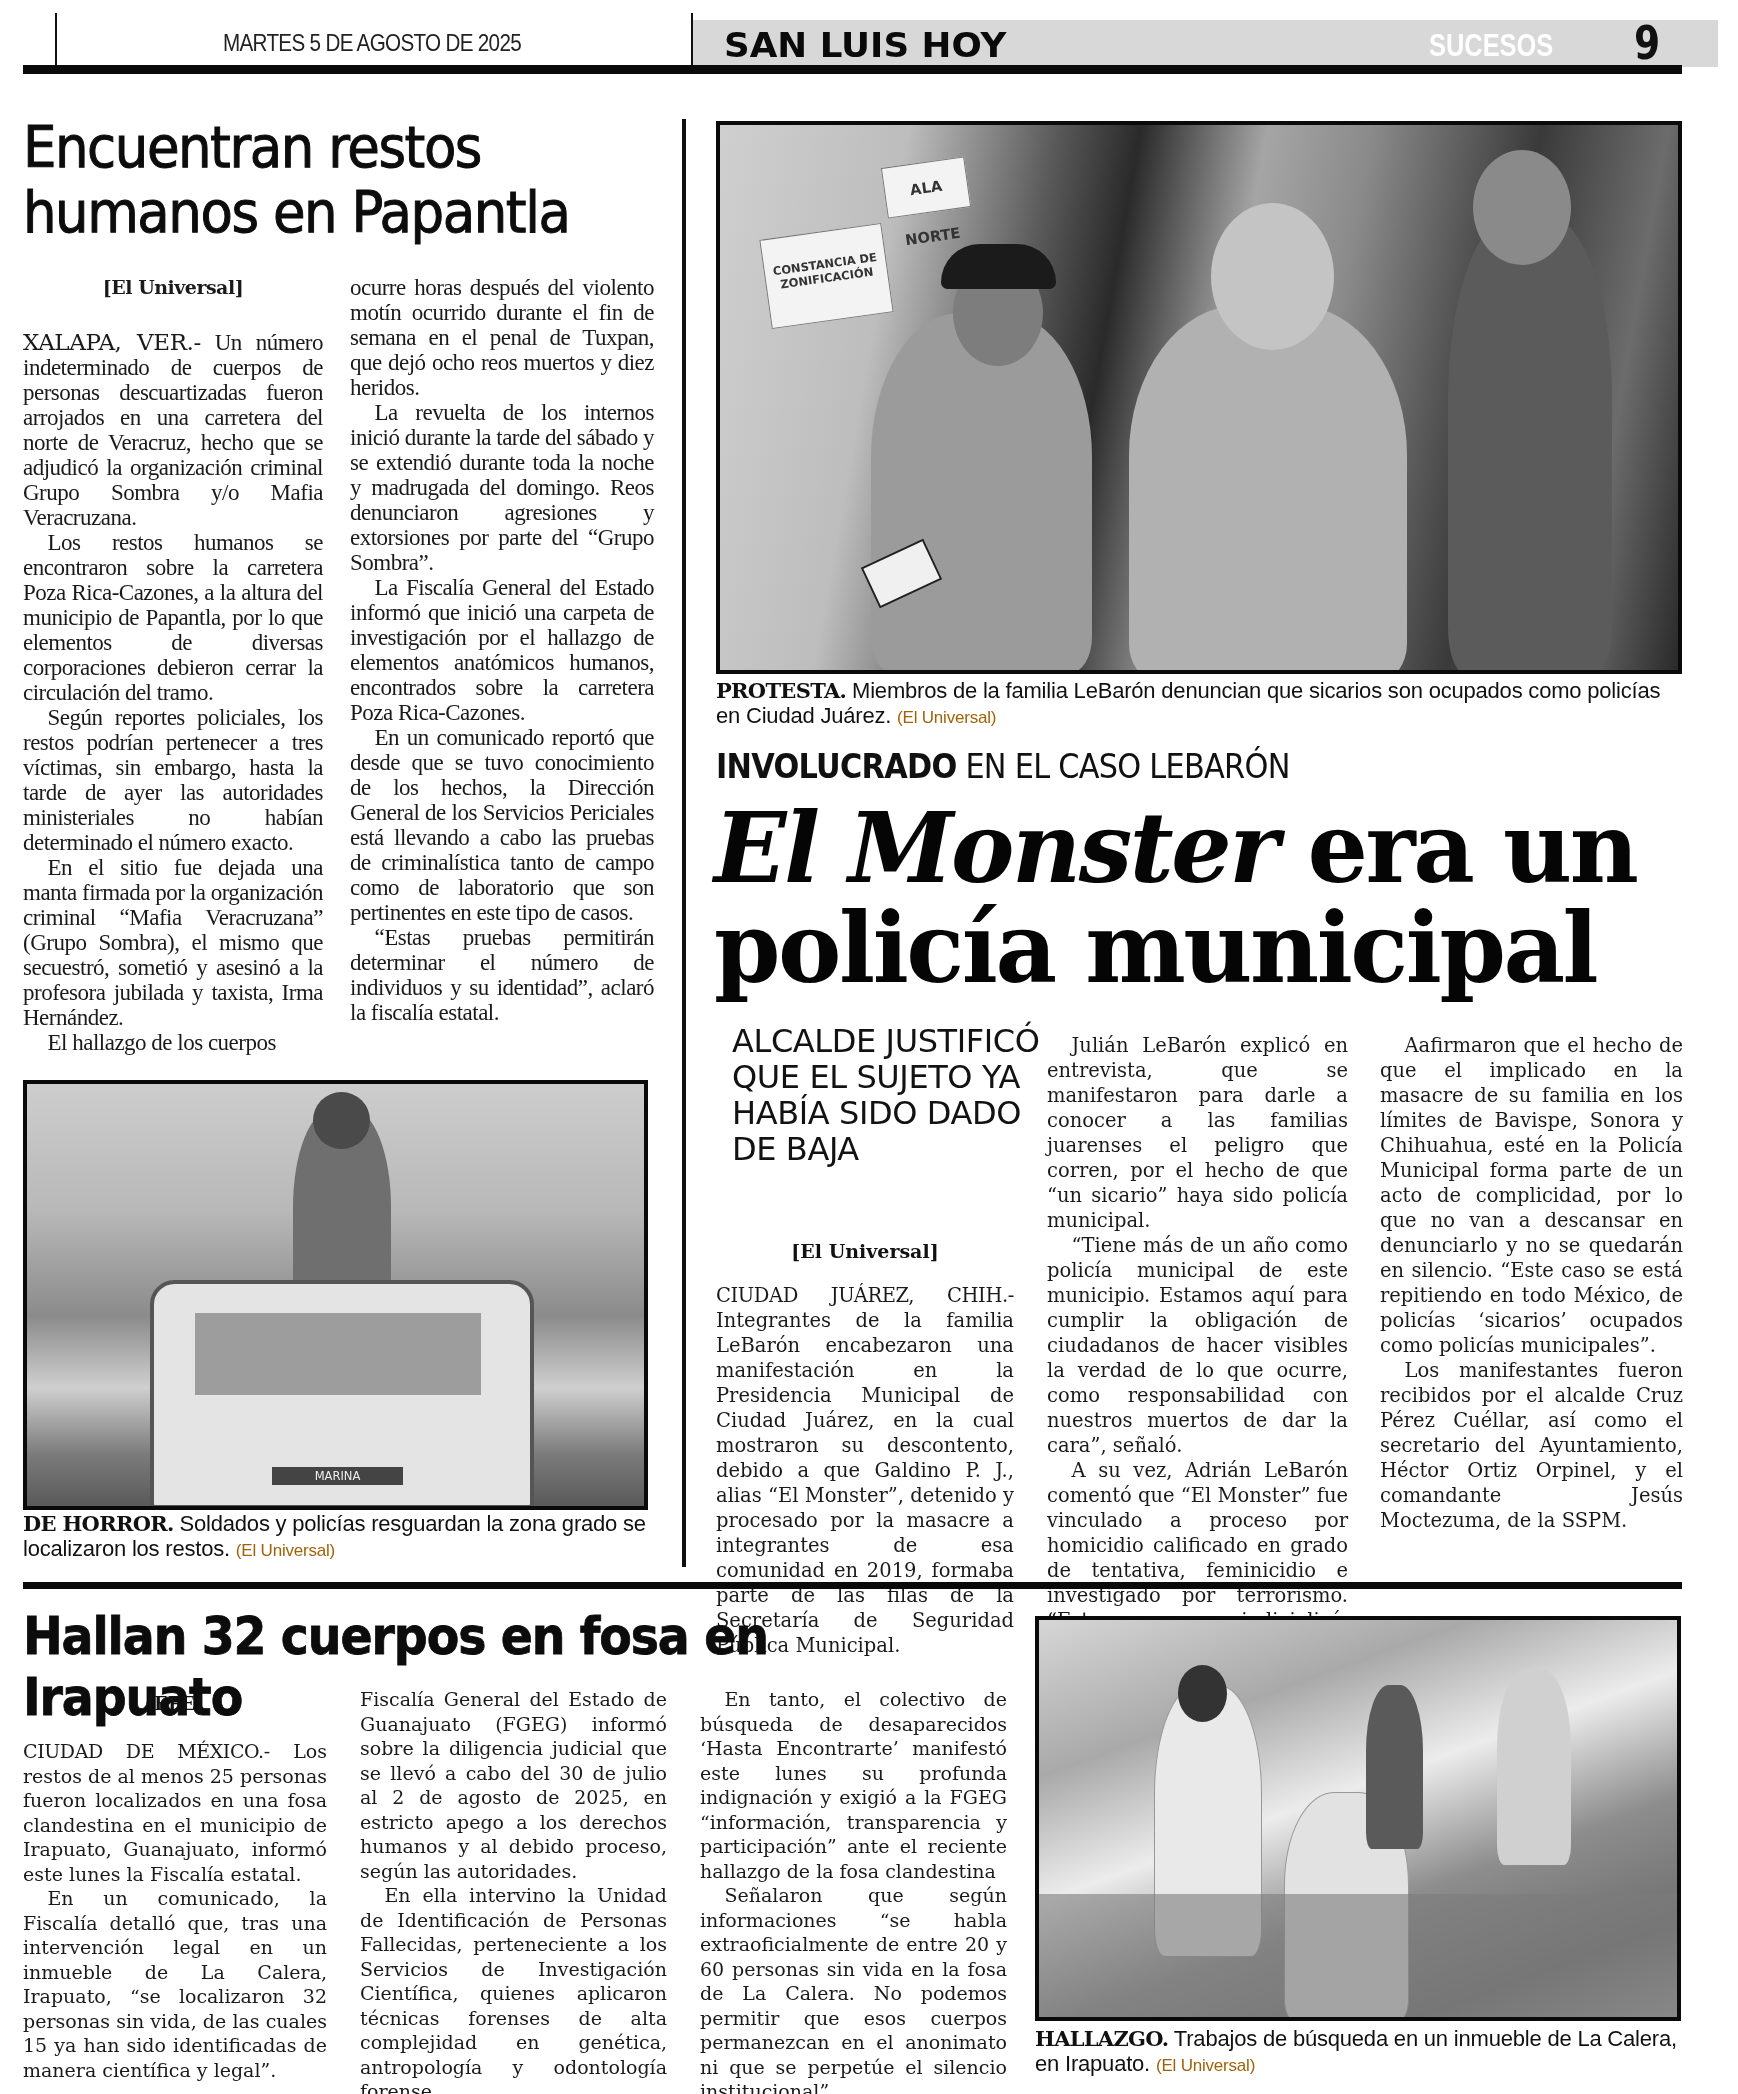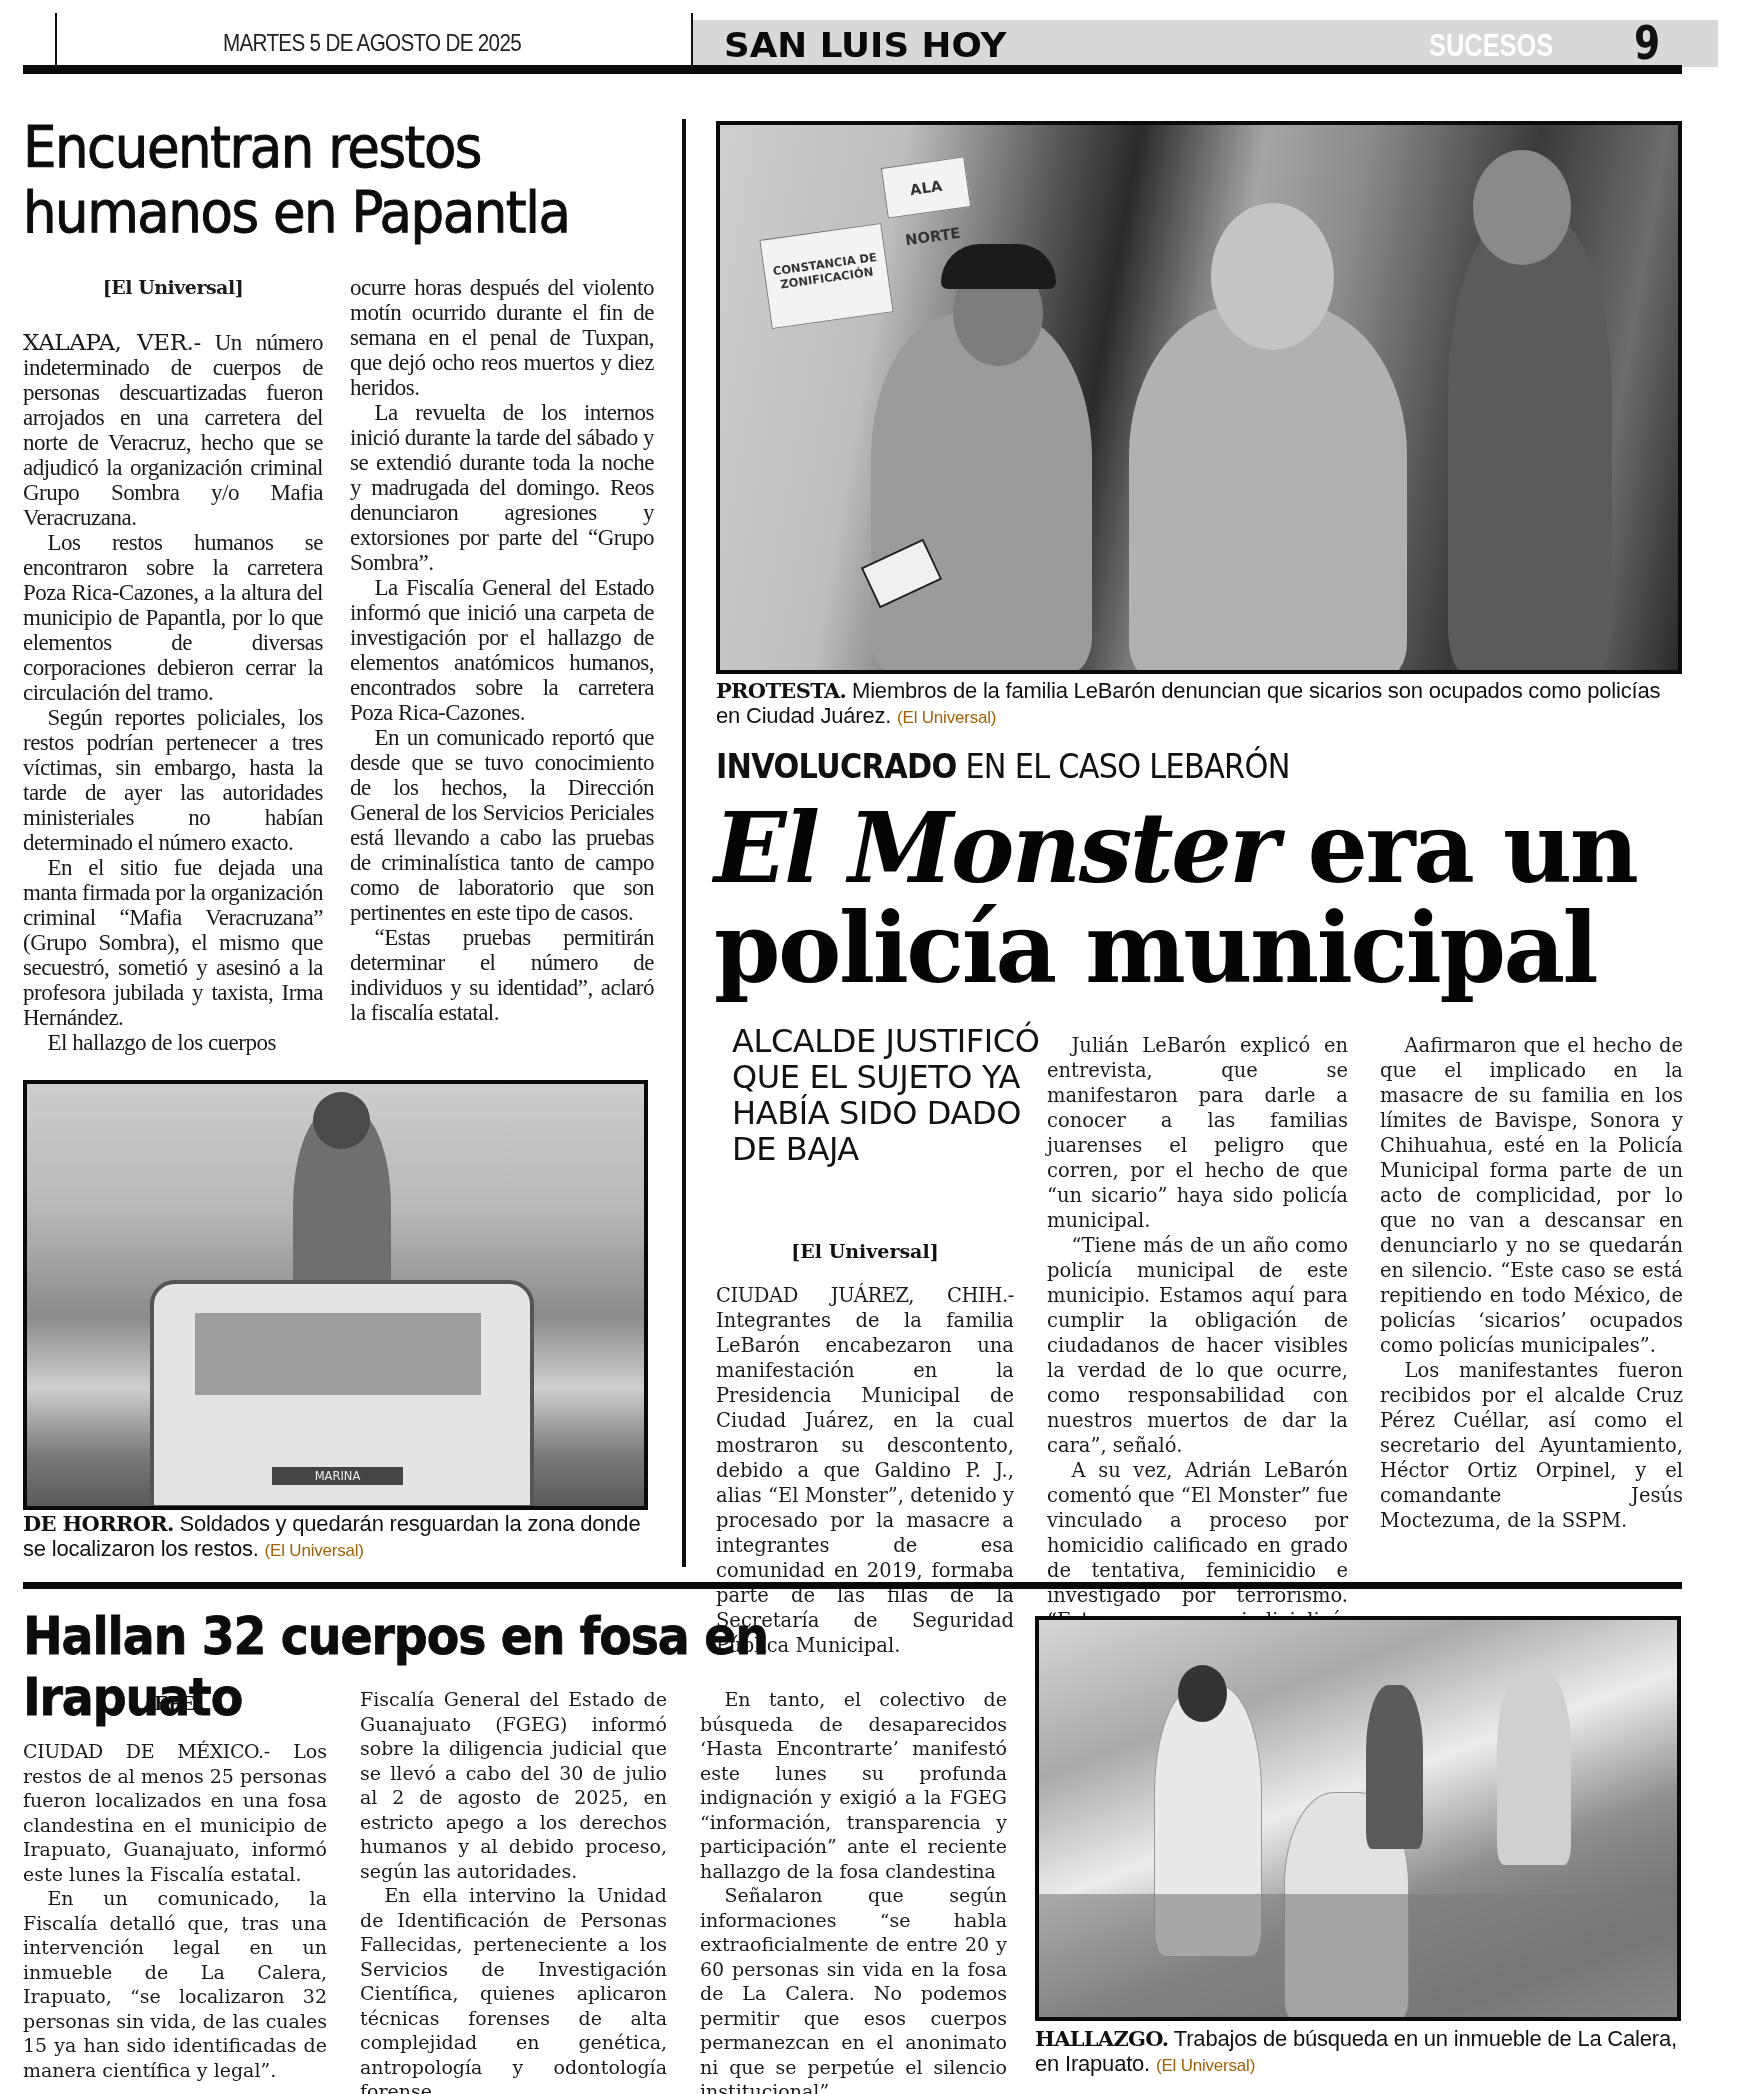--- a/index.html
+++ b/index.html
@@ -102,21 +102,21 @@
 </div>
 
 <div class="abs photo" id="p2">
   <div class="fig" style="left:266px;top:24.5px;width:98px;height:245px;background:#6f6f6f;"></div>
   <div class="head" style="left:286px;top:8.2px;width:57px;height:57px;background:#4a4a4a;"></div>
   <div style="position:absolute;left:123px;top:196px;width:376px;height:221px;background:#e4e4e4;border-radius:24.5px 24.5px 4.9px 4.9px;border:4.9px solid #555;"></div>
   <div style="position:absolute;left:168px;top:229px;width:286px;height:82px;background:#9d9d9d;"></div>
   <div style="position:absolute;left:245px;top:383px;width:131px;height:18px;background:#444;color:#eee;font-family:'DejaVu Sans',sans-serif;font-size:11.5px;text-align:center;line-height:18px;">MARINA</div>
 </div>
 <div class="abs cap" id="cap2">
-  <span class="lead">DE HORROR.</span><span> Soldados y quedarán resguardan la zona donde se localizaron los restos. </span><span class="src">(El Universal)</span>
+  <span class="lead">DE HORROR.</span><span> Soldados y policías resguardan la zona grado se localizaron los restos. </span><span class="src">(El Universal)</span>
 </div>
 
 <div class="abs" id="vdiv"></div>
 
 <div class="abs photo" id="p1">
   <div class="sign" style="left:164px;top:37px;width:82px;height:49px;font-size:14.7px;line-height:49px;transform:rotate(-8deg);">ALA NORTE</div>
   <div class="sign" style="left:45px;top:106px;width:123px;height:90px;font-size:11.5px;transform:rotate(-8deg);padding-top:24.5px;box-sizing:border-box;">
     <div>CONSTANCIA DE</div>
     <div>ZONIFICACIÓN</div>
   </div>

